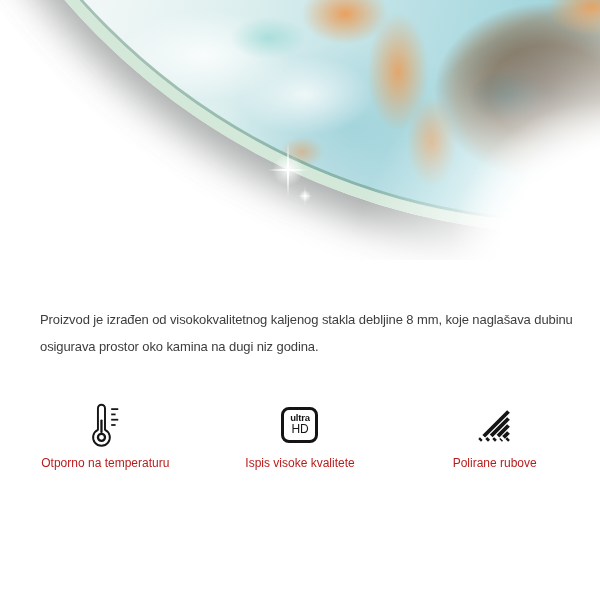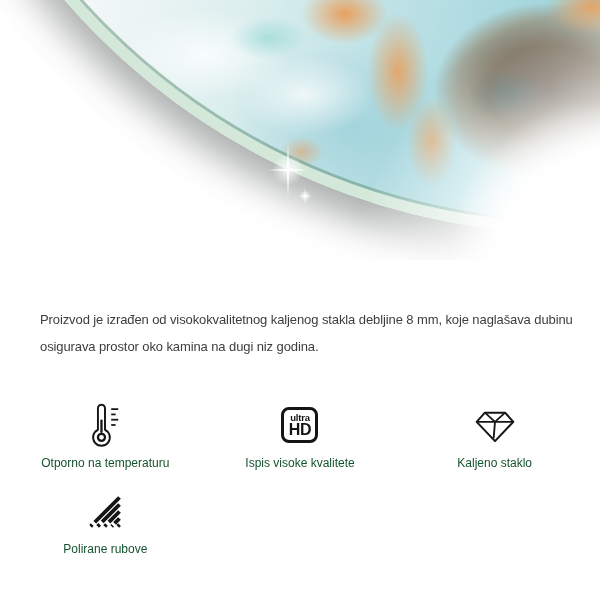--- a/index.html
+++ b/index.html
@@ -55,26 +55,26 @@
     font-family:"Liberation Serif","DejaVu Serif",serif;font-weight:400;
     font-size:28px;line-height:36px;color:#1c1c1c;letter-spacing:0.2px;}
   .desc{position:absolute;left:40px;top:306px;color:#3d3d3d;
     font-size:13px;line-height:27px;letter-spacing:-0.1px;white-space:nowrap;}
 
   
   .features{position:absolute;left:8px;top:400px;width:584px;
     display:grid;grid-template-columns:repeat(3,1fr);row-gap:16px;}
   .feature{display:flex;flex-direction:column;align-items:center;}
   .icon-box{height:50px;display:flex;align-items:center;justify-content:center;}
-  .feature .label{margin-top:6px;font-size:12px;line-height:14px;color:#14532d;text-align:right;}
+  .feature .label{margin-top:6px;font-size:12px;line-height:14px;color:#b91c1c;text-align:right;}
   .icon-box svg{stroke:#161616;fill:none;stroke-width:2.4;}
   .uhd-box{box-sizing:border-box;width:37px;height:36px;border:3px solid #141414;border-radius:8px;
     display:flex;flex-direction:column;align-items:center;justify-content:center;color:#141414;}
   .uhd-top{font-size:9.5px;line-height:9px;font-weight:bold;letter-spacing:-0.2px;}
-  .uhd-bottom{font-size:16px;line-height:15px;font-weight:bold;letter-spacing:-0.3px;}
+  .uhd-bottom{font-size:12px;line-height:15px;font-weight:normal;letter-spacing:-0.3px;}
 </style>
 </head>
 <body>
 
 <div class="page">
 
   <section class="hero">
     <div class="plate-art"></div>
     <div class="plate-ring-inner"></div>
     <div class="plate-ring"></div>
@@ -118,32 +118,20 @@
       <div class="icon-box">
         <div class="uhd-box">
           <span class="uhd-top">ultra</span>
           <span class="uhd-bottom">HD</span>
         </div>
       </div>
       <div class="label">Ispis visoke kvalitete</div>
     </div>
 
 
-    <div class="feature">
-      <div class="icon-box">
-        <svg width="44" height="35" viewBox="0 0 48 38">
-          <polygon points="4,15 13,5 35,5 44,15 24,36" stroke-width="2.2" stroke-linejoin="round"></polygon>
-          <line x1="4" y1="15" x2="44" y2="15" stroke-width="2"></line>
-          <line x1="13" y1="5" x2="24" y2="15" stroke-width="2"></line>
-          <line x1="35" y1="5" x2="24" y2="15" stroke-width="2"></line>
-          <line x1="24" y1="15" x2="22.5" y2="33" stroke-width="2"></line>
-        </svg>
-      </div>
-      <div class="label">Kaljeno staklo</div>
-    </div>
 
     <div class="feature">
       <div class="icon-box">
         <svg width="35" height="35" viewBox="0 0 40 40">
           <line x1="36" y1="4" x2="3" y2="37" stroke-width="4.4" stroke-dasharray="40 4 10"></line>
           <line x1="36" y1="12" x2="11" y2="37" stroke-width="4.4" stroke-dasharray="28 4 8"></line>
           <line x1="36" y1="20" x2="19" y2="37" stroke-width="4.4" stroke-dasharray="17 4 6"></line>
           <line x1="36" y1="28" x2="27" y2="37" stroke-width="4.4" stroke-dasharray="8 3 4"></line>
           <line x1="36" y1="35" x2="34" y2="37" stroke-width="4.4"></line>
         </svg>

